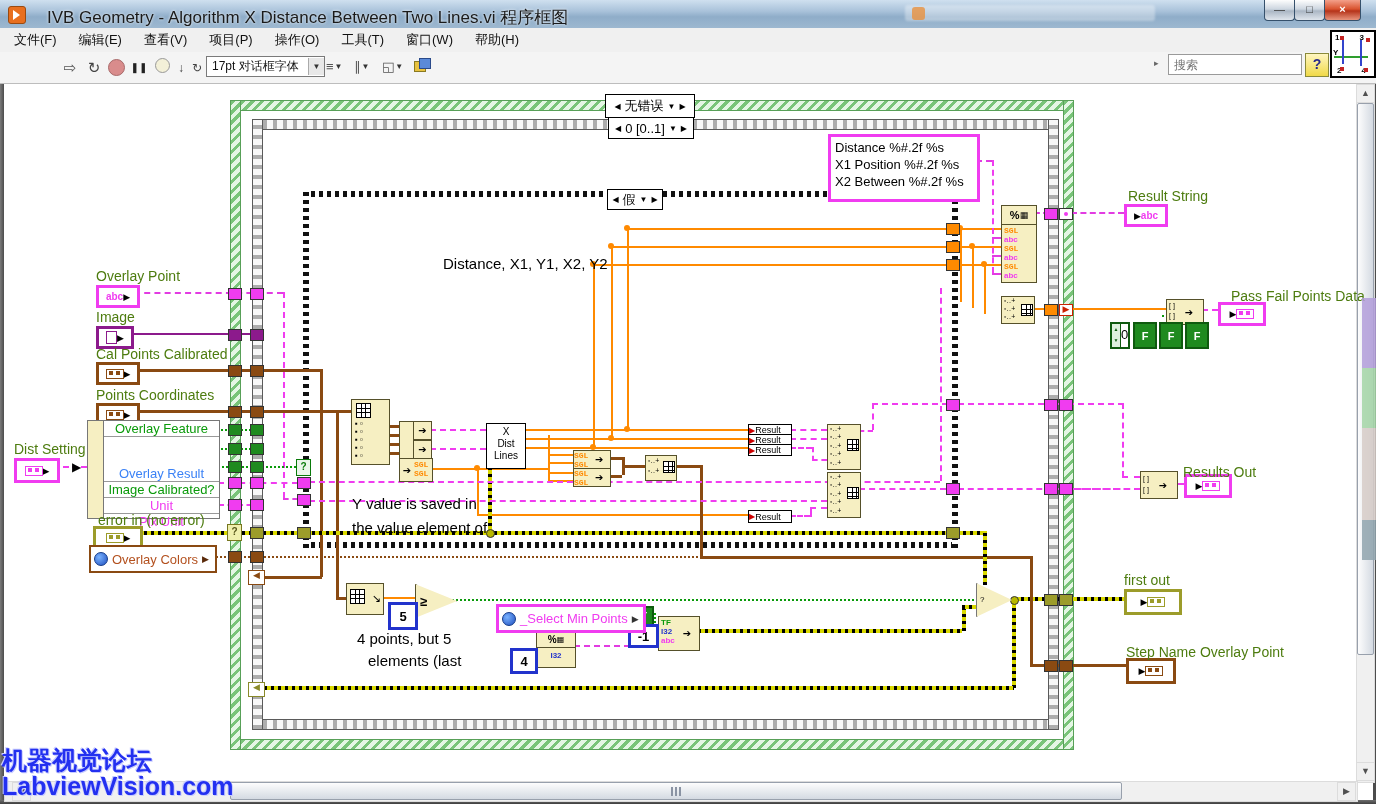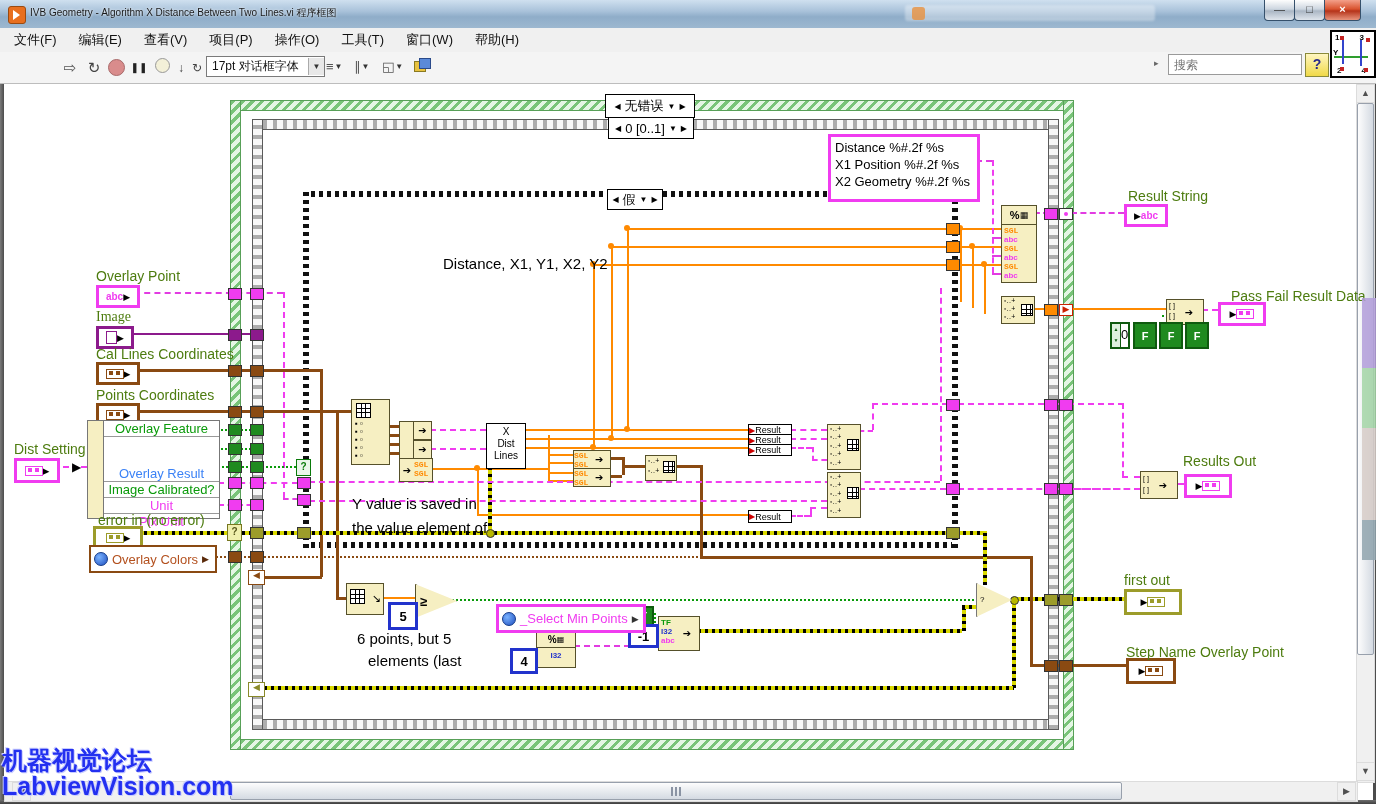--- a/index.html
+++ b/index.html
@@ -3,21 +3,21 @@
 <meta charset="utf-8">
 <style>
   html,body{margin:0;padding:0;background:#3a3a3a;}
   #stage{position:relative;width:1376px;height:804px;overflow:hidden;background:#fff;
          font-family:"Liberation Sans","DejaVu Sans",sans-serif;-webkit-font-smoothing:antialiased;}
   .abs{position:absolute;}
   
   #titlebar{left:0;top:0;width:1376px;height:28px;
     background:linear-gradient(#cfe0ef 0%,#a9c2da 40%,#8fadc9 60%,#9db8d0 100%);
     border-bottom:1px solid #5f7d99;}
-  #titlebar .title{left:30px;top:6px;font-size:10px;color:#1a1a1a;text-shadow:0 0 3px #fff;}
+  #titlebar .title{left:47px;top:6px;font-size:17px;color:#1a1a1a;text-shadow:0 0 3px #fff;}
   .appicon{left:8px;top:6px;width:16px;height:16px;background:#e86f1f;border-radius:3px;border:1px solid #9a4a10;}
   .appicon:after{content:"";position:absolute;left:4px;top:3px;border-left:7px solid #fff;border-top:5px solid transparent;border-bottom:5px solid transparent;}
   .ghost{background:rgba(255,255,255,.33);border-radius:3px;filter:blur(1px);}
   .winbtn{top:0px;height:20px;border:1px solid #35506b;border-top:none;border-radius:0 0 4px 4px;
     background:linear-gradient(#fdfdfd,#cdd6e0 45%,#aab6c4 55%,#dfe5ec);color:#333;text-align:center;
     font-size:11px;line-height:18px;cursor:default;}
   .winbtn.close{background:linear-gradient(#f3a08a,#d9532f 45%,#b5341a 55%,#e8957d);color:#fff;font-weight:bold;}
   #menubar{left:0;top:28px;width:1376px;height:24px;background:#f0f0f0;border-bottom:1px solid #d5d5d5;
     display:flex;align-items:center;padding-left:14px;gap:22px;font-size:13px;color:#111;}
   #toolbar{left:0;top:52px;width:1376px;height:31px;background:#f4f4f4;border-bottom:1px solid #bdbdbd;}
@@ -152,40 +152,40 @@
   <div class="abs caselabel" style="left:607px;top:189px;width:54px;height:19px;">
     <span class="arr">◀</span>
     <span>假</span>
     <span class="arr">▼</span>
     <span class="arr">▶</span>
   </div>
 
   <div class="abs" style="left:828px;top:134px;width:138px;height:58px;background:#fff;border:3px solid #f03cf0;z-index:30;font-size:13px;color:#000;padding:2px 4px;line-height:17px;">
     <div>Distance %#.2f %s</div>
     <div>X1 Position %#.2f %s</div>
-    <div>X2 Geometry %#.2f %s</div>
+    <div>X2 Between %#.2f %s</div>
   </div>
 
   <div class="abs comment" style="left:443px;top:255px;">Distance, X1, Y1, X2, Y2</div>
   <div class="abs comment" style="left:352px;top:495px;">Y value is saved in</div>
   <div class="abs comment" style="left:352px;top:519px;">the value element of</div>
-  <div class="abs comment" style="left:357px;top:630px;">6 points, but 5</div>
+  <div class="abs comment" style="left:357px;top:630px;">4 points, but 5</div>
   <div class="abs comment" style="left:368px;top:652px;">elements (last</div>
 
   <div class="abs lbl" style="left:96px;top:268px;">Overlay Point</div>
   <div class="abs term tpink" style="left:96px;top:285px;width:38px;height:17px;">
     <span>abc</span>
       <span class="ar">▶</span>
   </div>
-  <div class="abs lbl" style="left:96px;top:309px;font-family:Liberation Serif, serif;">Image</div>
+  <div class="abs lbl" style="left:96px;top:309px;">Image</div>
   <div class="abs term tpurp" style="left:96px;top:326px;width:32px;height:17px;">
     <span style="width:9px;height:11px;border:1px solid #8c1a8c;background:#fff;"></span>
       <span class="ar">▶</span>
   </div>
-  <div class="abs lbl" style="left:96px;top:346px;">Cal Lines Coordinates</div>
+  <div class="abs lbl" style="left:96px;top:346px;">Cal Points Calibrated</div>
   <div class="abs term tbrown" style="left:96px;top:362px;width:38px;height:17px;">
     <span class="cglyph"></span>
       <span class="ar">▶</span>
   </div>
   <div class="abs lbl" style="left:96px;top:387px;">Points Coordinates</div>
   <div class="abs term tbrown" style="left:96px;top:403px;width:38px;height:17px;">
     <span class="cglyph"></span>
       <span class="ar">▶</span>
   </div>
   <div class="abs lbl" style="left:14px;top:441px;">Dist Setting</div>
@@ -443,21 +443,21 @@
   <div class="abs tun t-or" style="left:1044px;top:304px;"></div>
   <div class="abs tun t-arr" style="left:1059px;top:304px;color:#cc2200;border-color:#cc2200;">▶</div>
   <div class="abs wire or" style="left:1071px;top:308px;width:95px;"></div>
 
   <div class="abs lbl" style="left:1128px;top:188px;">Result String</div>
   <div class="abs term tpink" style="left:1124px;top:204px;width:38px;height:17px;">
     <span class="ar">▶</span>
       <span>abc</span>
   </div>
 
-  <div class="abs lbl" style="left:1231px;top:288px;">Pass Fail Result Data</div>
+  <div class="abs lbl" style="left:1231px;top:288px;">Pass Fail Points Data</div>
   <div class="abs node" style="left:1166px;top:299px;width:36px;height:24px;display:flex;">
     <div style="font-size:7px;line-height:10px;color:#000;padding:1px 0 0 2px;">[ ]<br>[ ]</div>
     <div class="bundlearrow" style="flex:1;">
         <span>➔</span>
       </div>
   </div>
   <div class="abs wire mg" style="left:1202px;top:309px;width:16px;"></div>
   <div class="abs term tpink" style="left:1218px;top:302px;width:42px;height:18px;">
     <span class="ar">▶</span>
       <span class="cglyph"></span>
@@ -470,21 +470,21 @@
       <div style="width:8px;background:#dff0df;border-right:1px solid #0f5a0f;font-size:5px;color:#0f5a0f;text-align:center;line-height:11px;">▲<br>▼</div>
       <div style="flex:1;text-align:center;font-size:13px;color:#000;line-height:22px;">0</div>
     </div>
     <div style="flex:1;display:flex;gap:2px;padding-left:3px;">
       <div class="gconst" style="position:static;width:20px;height:23px;">F</div>
       <div class="gconst" style="position:static;width:20px;height:23px;">F</div>
       <div class="gconst" style="position:static;width:20px;height:23px;">F</div>
     </div>
   </div>
 
-  <div class="abs lbl" style="left:1183px;top:453px;">Results Out</div>
+  <div class="abs lbl" style="left:1183px;top:464px;">Results Out</div>
   <div class="abs tun t-pk" style="left:1044px;top:483px;"></div>
   <div class="abs tun t-pk" style="left:1059px;top:483px;"></div>
   <div class="abs wire mg" style="left:1071px;top:488px;width:69px;"></div>
   <div class="abs node" style="left:1140px;top:471px;width:36px;height:26px;display:flex;">
     <div style="font-size:7px;line-height:11px;color:#000;padding:1px 0 0 2px;">[ ]<br>[ ]</div>
     <div class="bundlearrow" style="flex:1;">
         <span>➔</span>
       </div>
   </div>
   <div class="abs wire mg" style="left:1176px;top:483px;width:8px;"></div>

